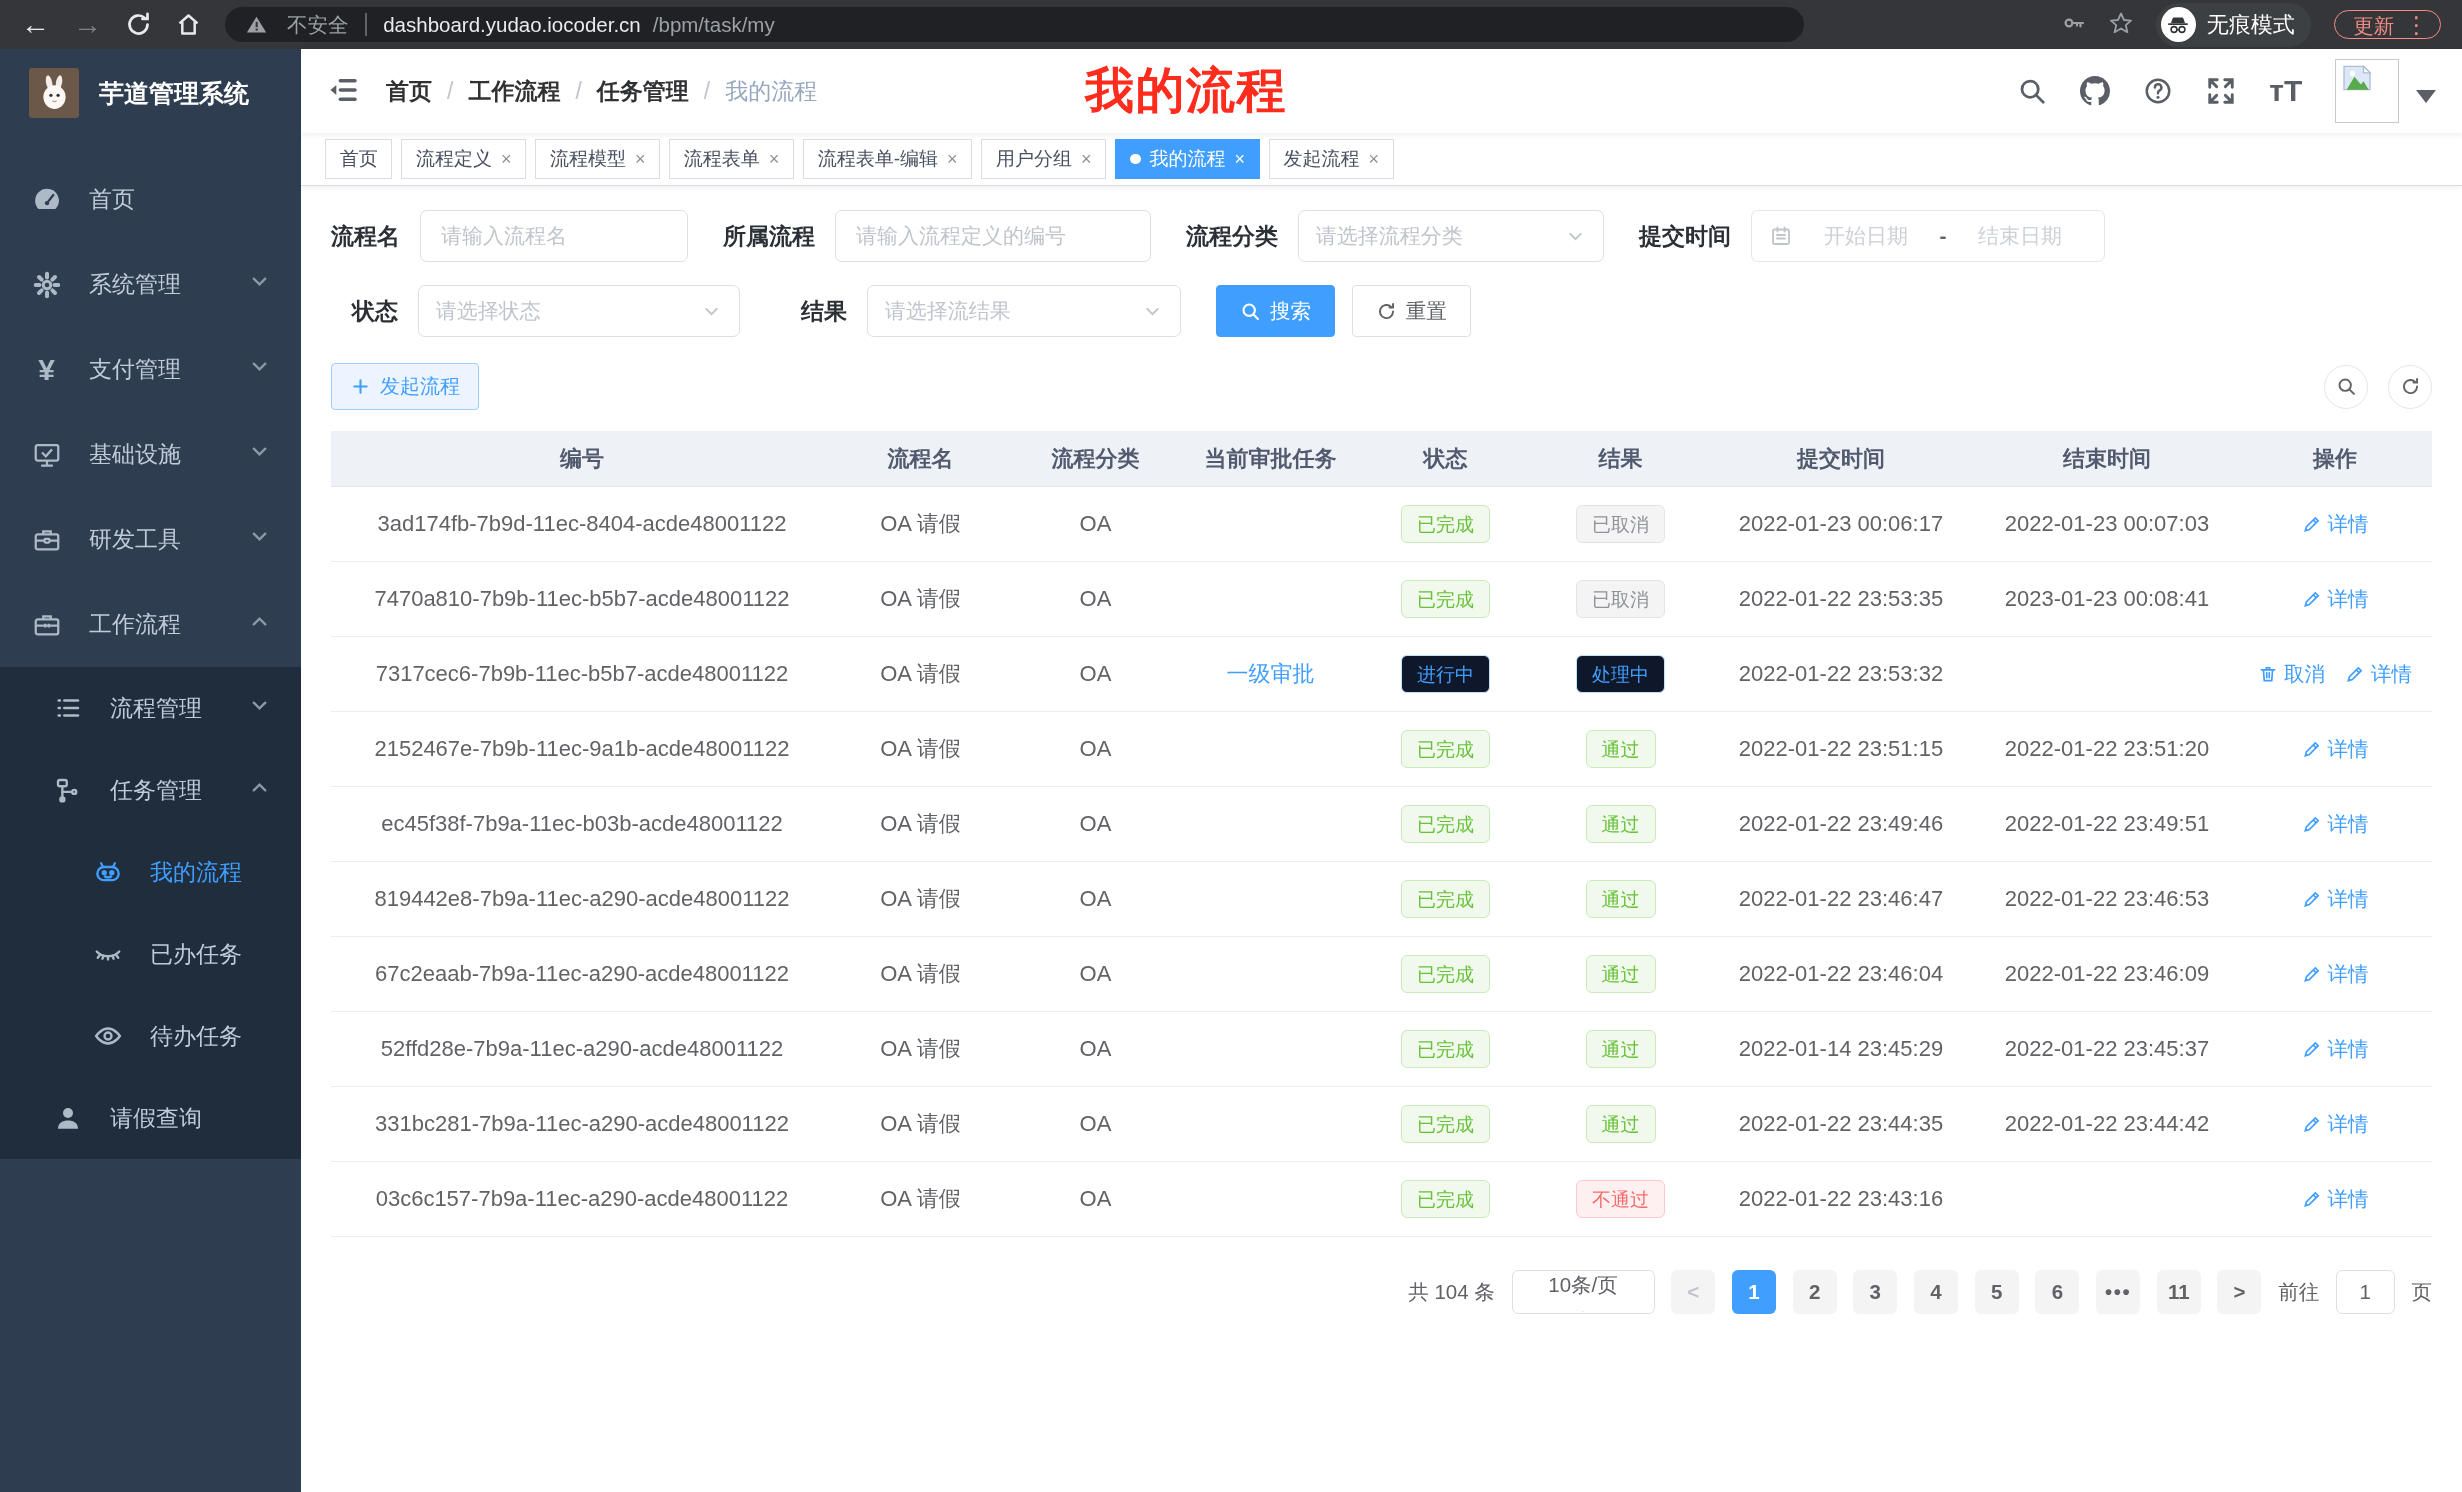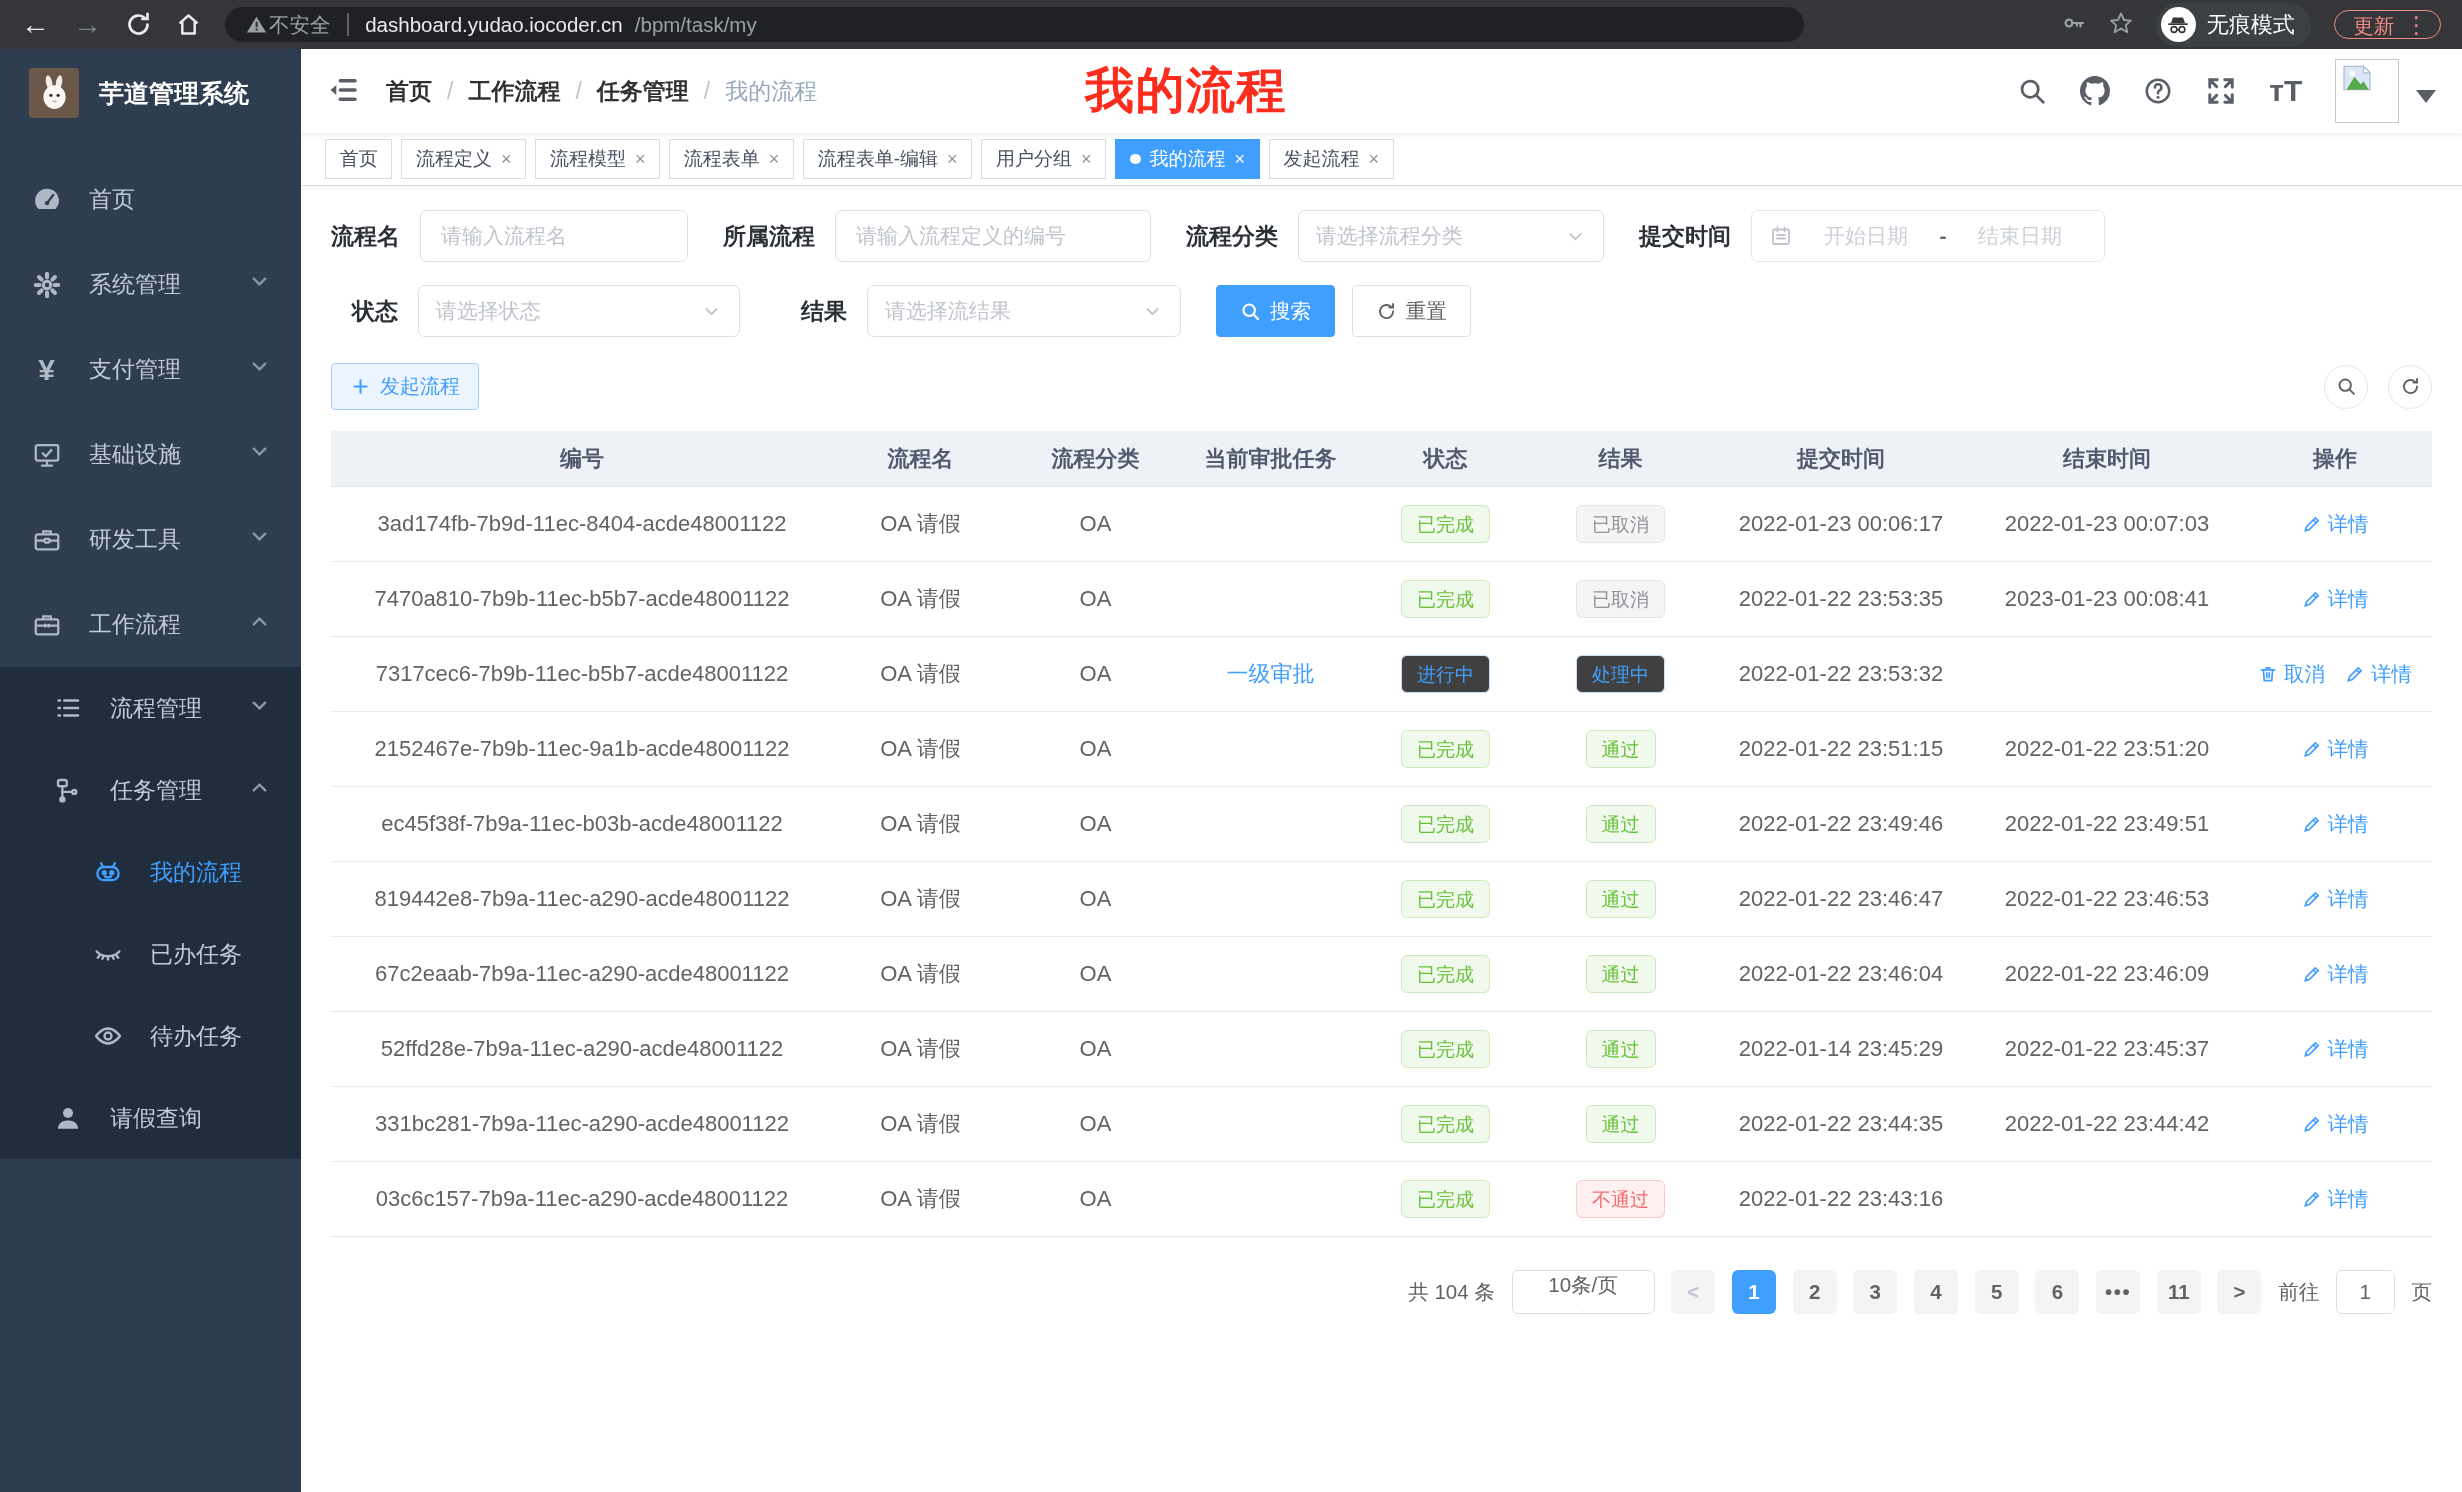--- a/index.html
+++ b/index.html
@@ -7,21 +7,21 @@
     font-family:"Liberation Sans","DejaVu Sans",sans-serif; }
 
   
   .browser-bar { height:49px; background:#35363a; display:flex; align-items:center;
     padding:0 21px; gap:23px; color:#e8eaed; }
   .nav-glyph { font-size:29px; line-height:1; color:#e8eaed; }
   .nav-glyph.disabled { color:#7e8287; }
   .nav-glyph svg { width:27px; height:27px; display:block; }
   .url-pill { flex:0 0 1579px; height:35px; background:#202124; border-radius:18px;
     display:flex; align-items:center; padding:0 21px; gap:12px; font-size:20.5px; }
-  .url-sec { color:#9aa0a6; display:flex; align-items:center; gap:2px; }
+  .url-sec { color:#9aa0a6; display:flex; align-items:center; gap:20px; }
   .url-sec svg { width:21px; height:21px; }
   .url-div { width:1.5px; height:23px; background:#5f6368; margin:0 4.6px; }
   .url-host { color:#e8eaed; }
   .url-path { color:#9aa0a6; }
   .chrome-right { display:flex; align-items:center; gap:23px; margin-left:auto; }
   .chrome-right svg { width:24px; height:24px; }
   .inc-pill { background:#3c4043; border-radius:23px; height:44px; display:flex;
     align-items:center; gap:10.7px; padding:0 16.7px 0 4.6px; font-size:22px; color:#fff; }
   .inc-face { width:35px; height:35px; border-radius:50%; background:#fff;
     display:flex; align-items:center; justify-content:center; }
@@ -132,21 +132,21 @@
     align-items:center; border-bottom:1.5px solid #e9edf2; }
   .tr.head { background:#eef1f6; height:55px; border-bottom:1.5px solid #e2e7ee; }
   .tr.head .td { font-weight:700; color:#515a6e; font-size:22px; }
   .tr:not(.head) { height:75px; }
   .td { text-align:center; font-size:22px; color:#606266; overflow:hidden;
     white-space:nowrap; }
   .badge { display:inline-block; padding:8.4px 15px; border-radius:6px; font-size:19px;
     line-height:1; }
   .badge.success { color:#67c23a; background:#f0f9eb; border:0.8px solid #cbe9bb; }
   .badge.info    { color:#909399; background:#f4f4f5; border:0.8px solid #e2e4e8; }
-  .badge.primary { color:#409eff; background:#404040; border:0.8px solid #c3e0ff;text-align:center; }
+  .badge.primary { color:#409eff; background:#0f172a; border:0.8px solid #c3e0ff;text-align:center; }
   .badge.danger  { color:#f56c6c; background:#fef0f0; border:0.8px solid #fbc9c9; }
   .link { color:#409eff; font-size:20.5px; display:inline-flex; align-items:center;
     gap:6px; cursor:pointer; text-decoration:none; }
   .link svg { width:20px; height:20px; }
   .actions { display:flex; justify-content:center; gap:20px; }
 
   
   .pager { margin-top:33px; display:flex; align-items:center; justify-content:flex-end;
     gap:16.7px; font-size:20.5px; color:#606266; padding-bottom:46px; }
   .psize { width:143px; height:44px; border:1.5px solid #dcdfe6; border-radius:6px;

